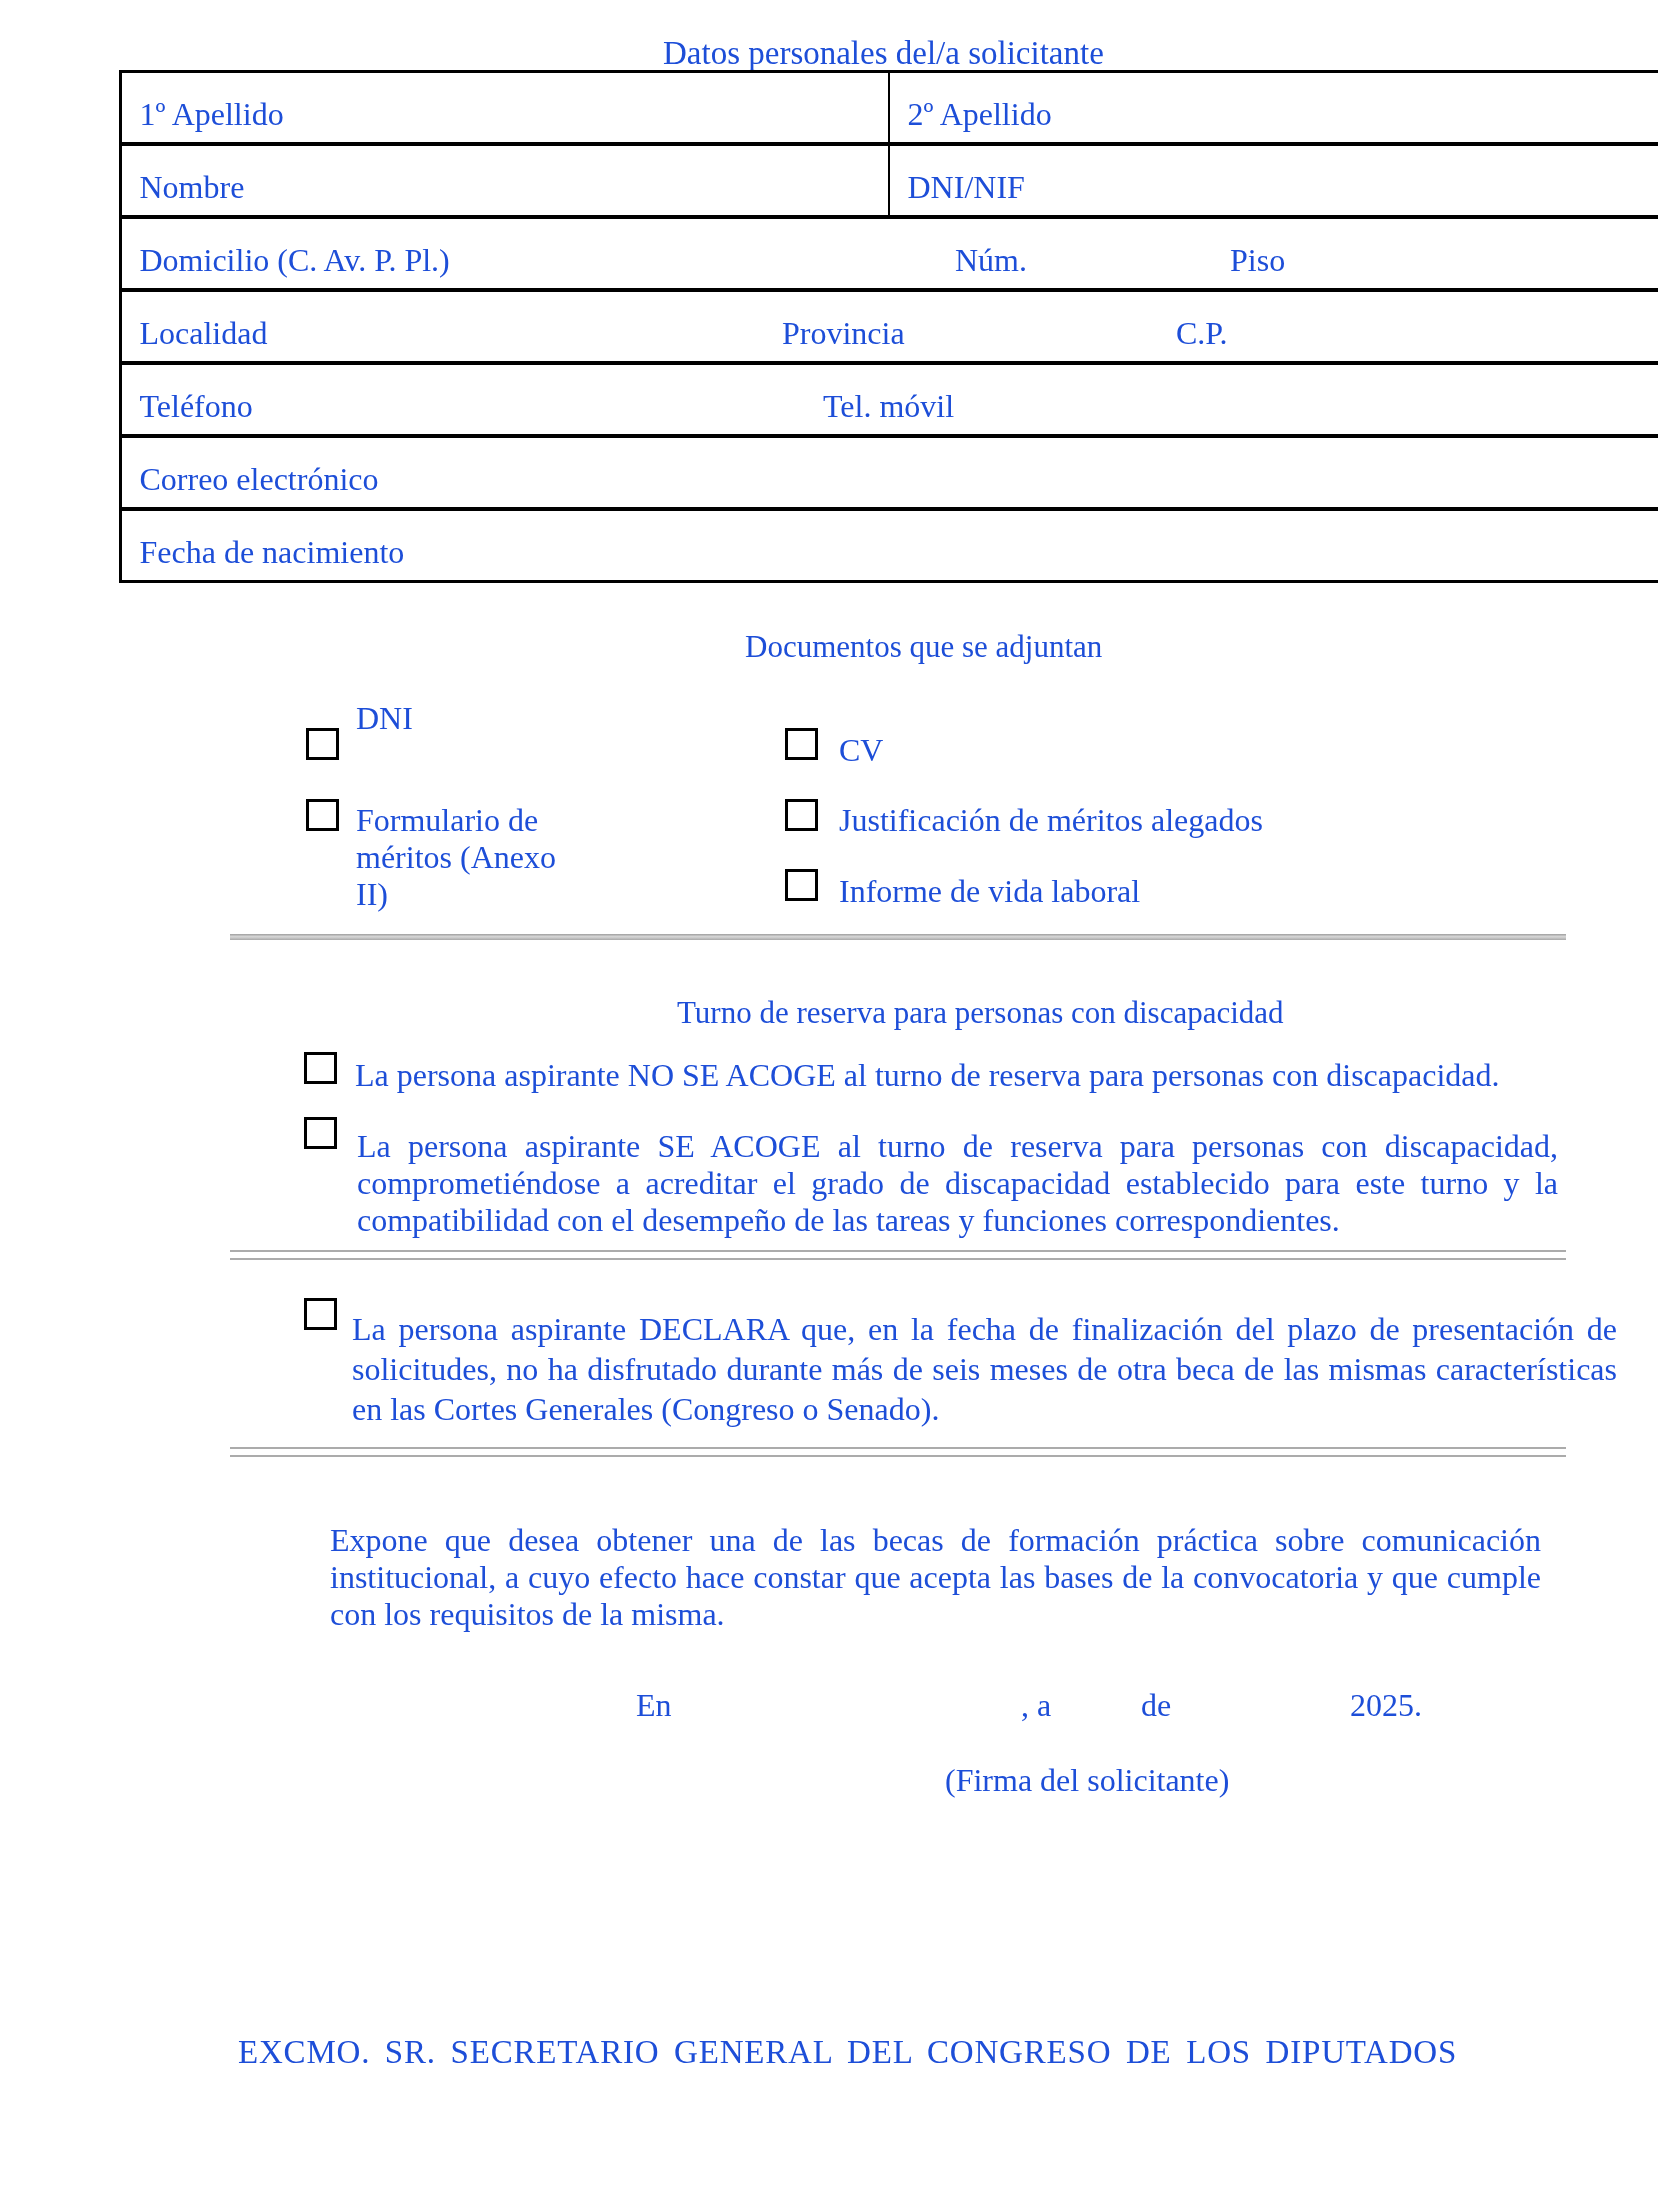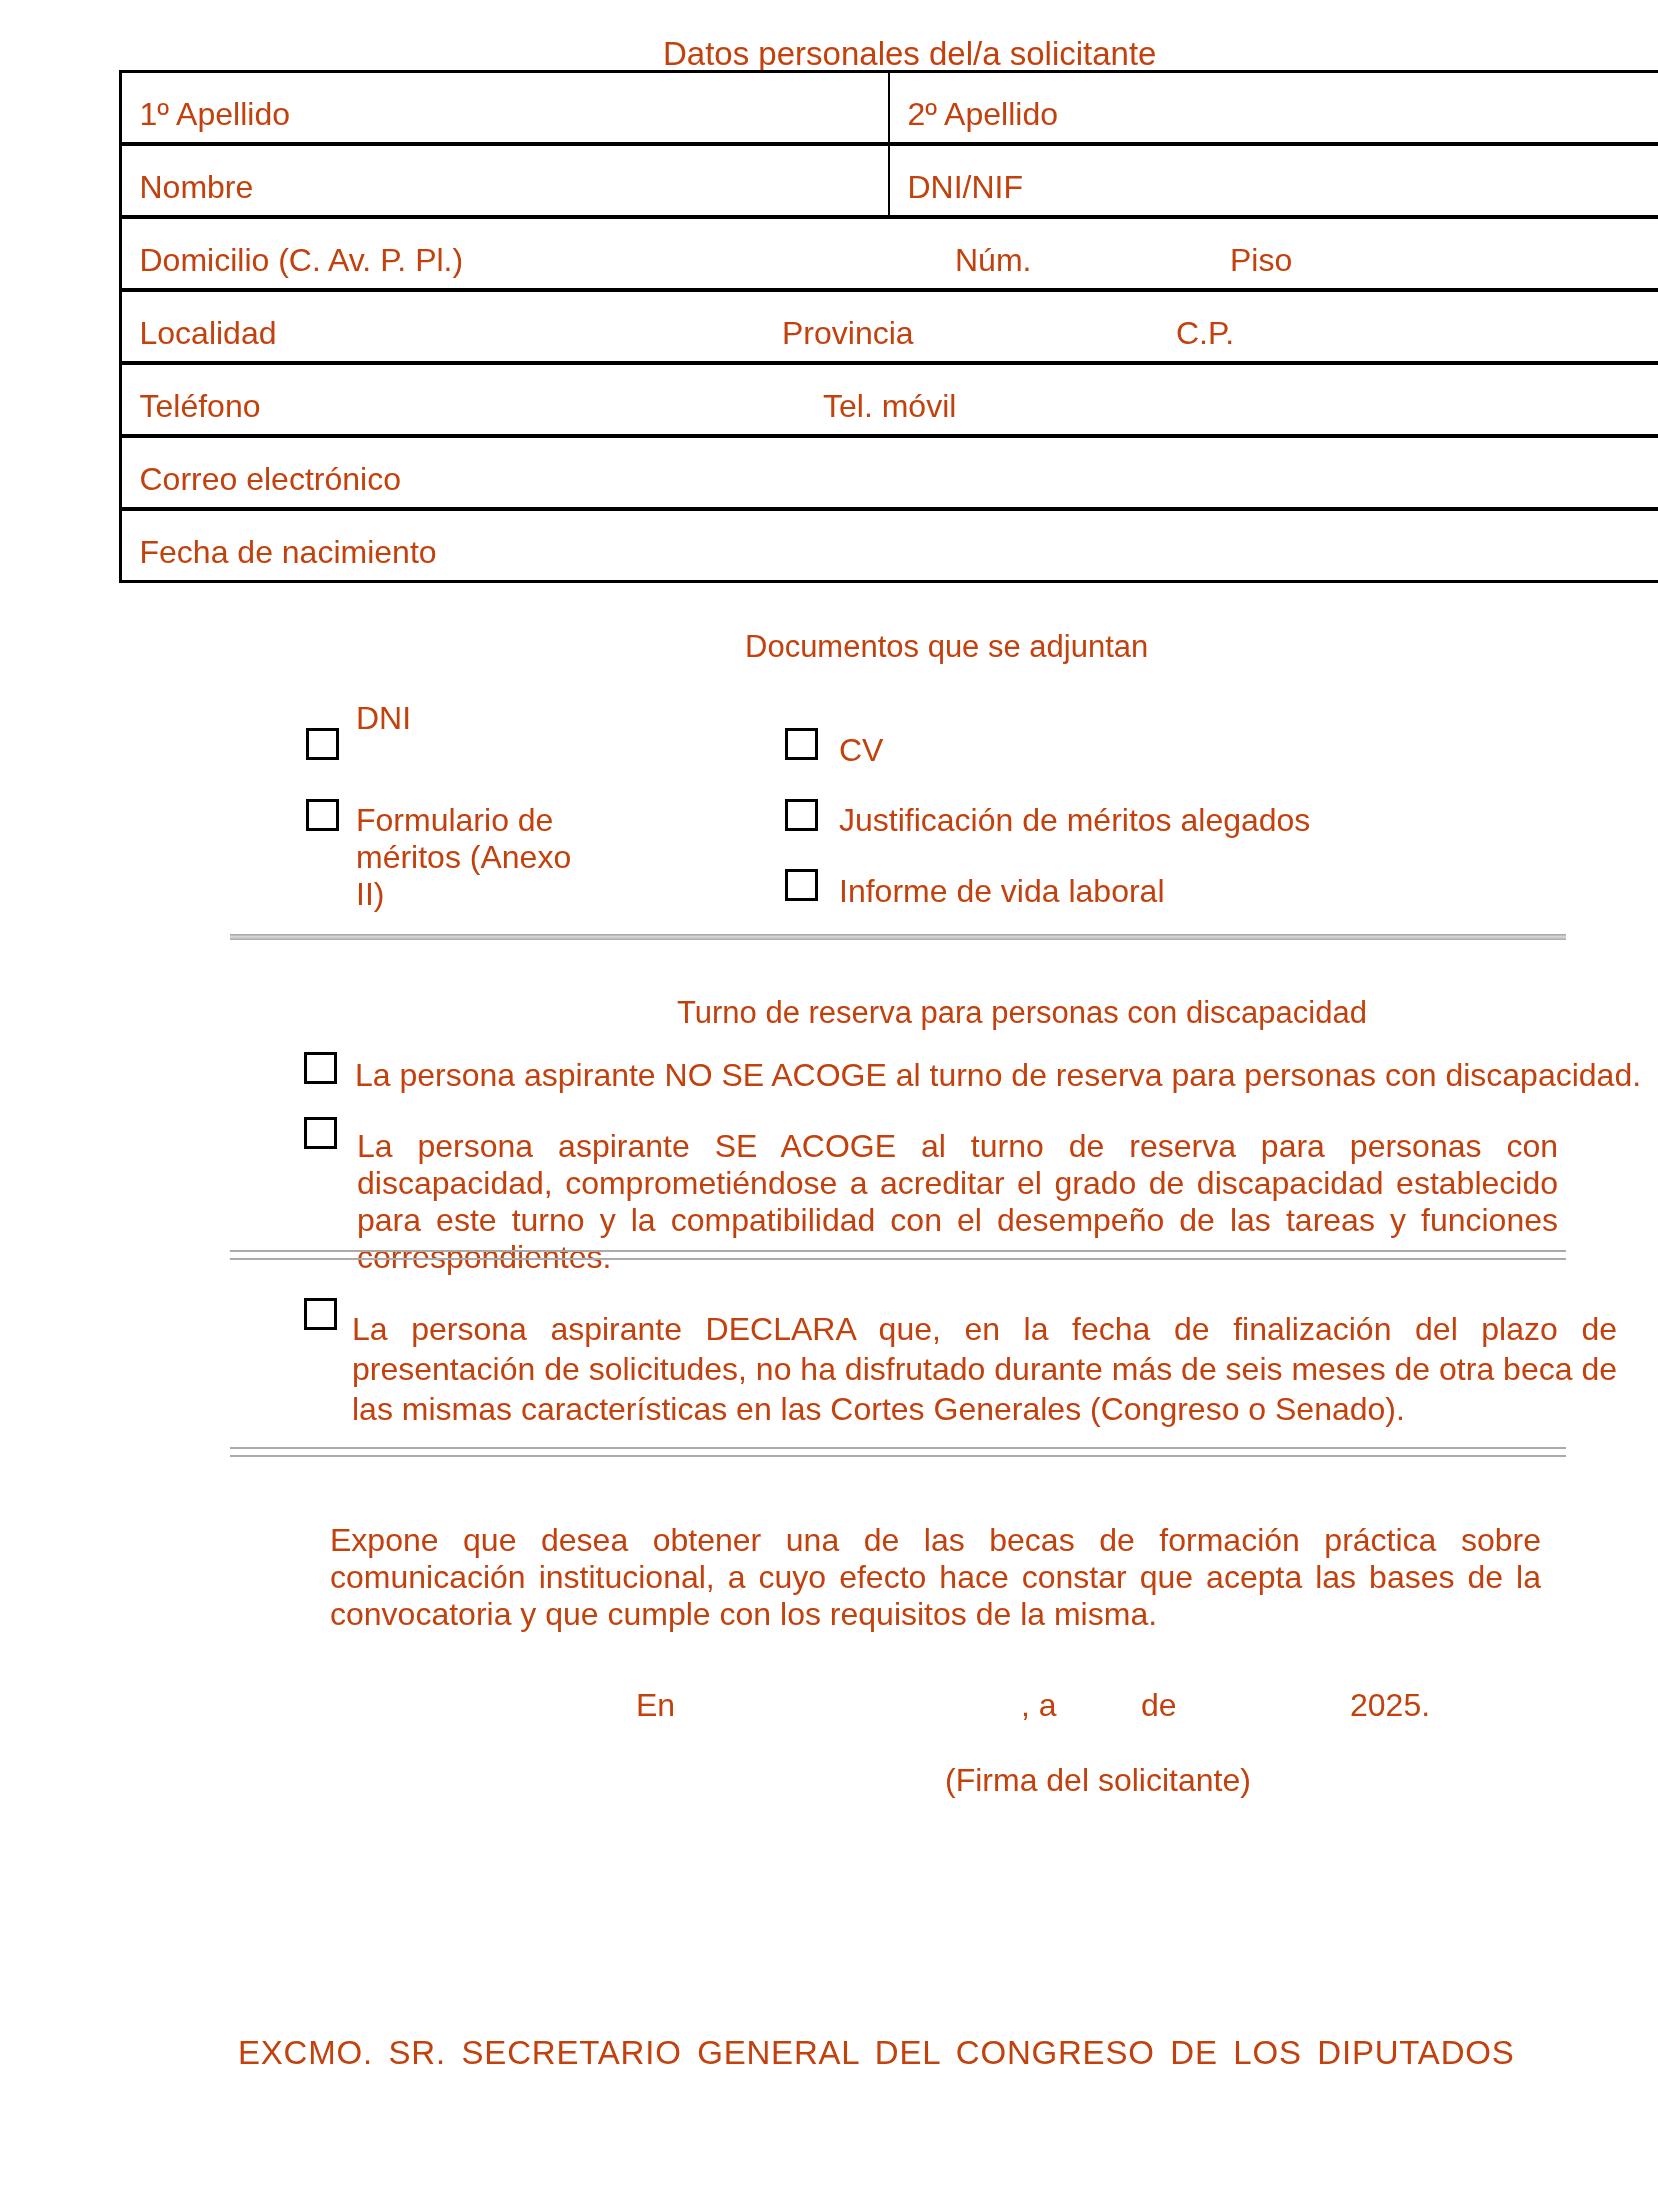--- a/index.html
+++ b/index.html
@@ -1,22 +1,22 @@
 <!DOCTYPE html>
 <html style="font-size:12.7px"><head>
 <meta charset="utf-8">
 <style>
   html,body{margin:0;padding:0;background:#ffffff;}
   .page{
     position:relative;
     width:1659px;
     height:2205px;
     background:#ffffff;
-    font-family:Liberation Sans, sans-serif;
-    color:#c2410c;
+    font-family:Liberation Serif, serif;
+    color:#1d4ed8;
     overflow:hidden;
   }
   .abs{position:absolute;}
   .doc-title{
     font-size:33px;
     white-space:nowrap;
   }
   
   .ptable{
     left:119px; top:70px;

